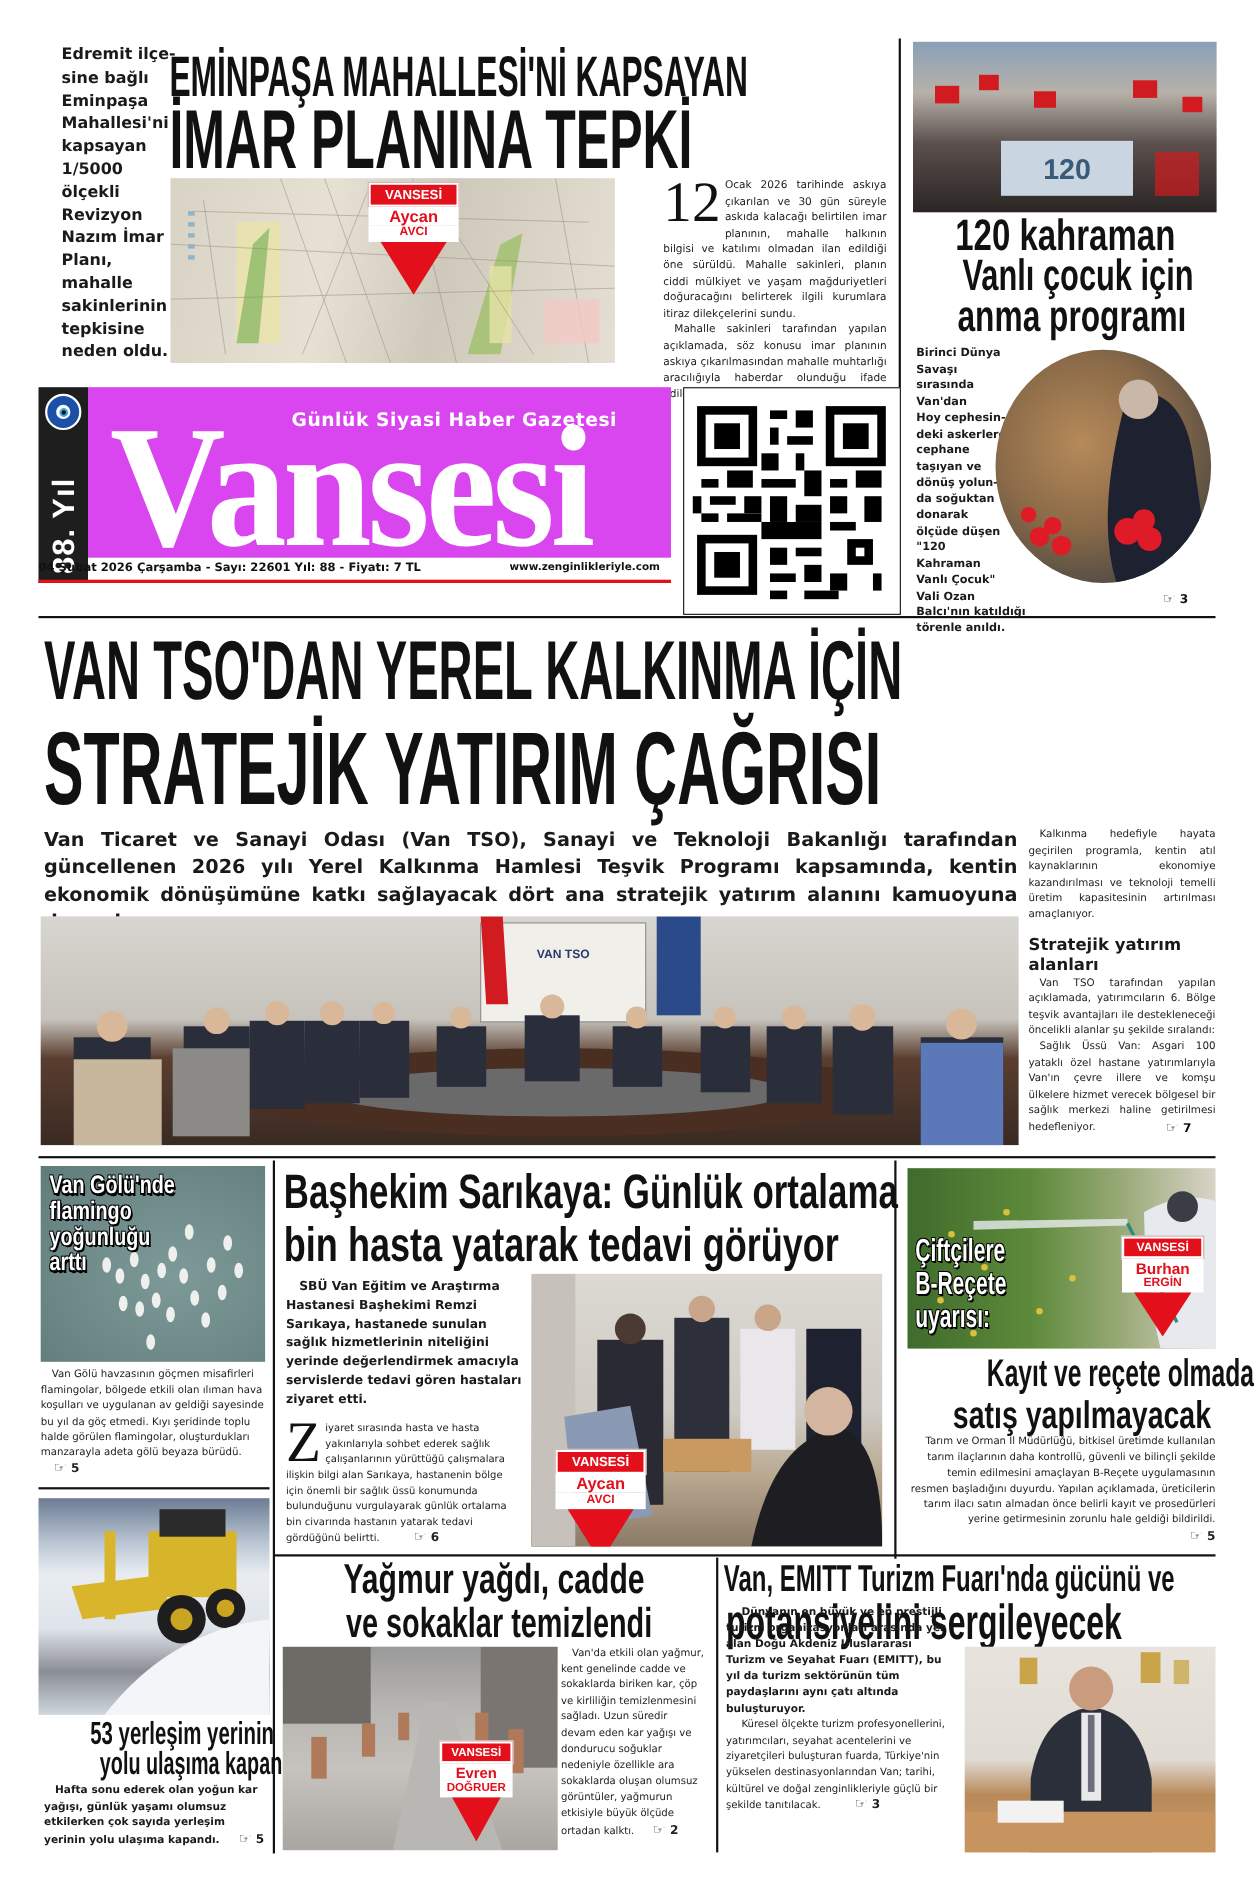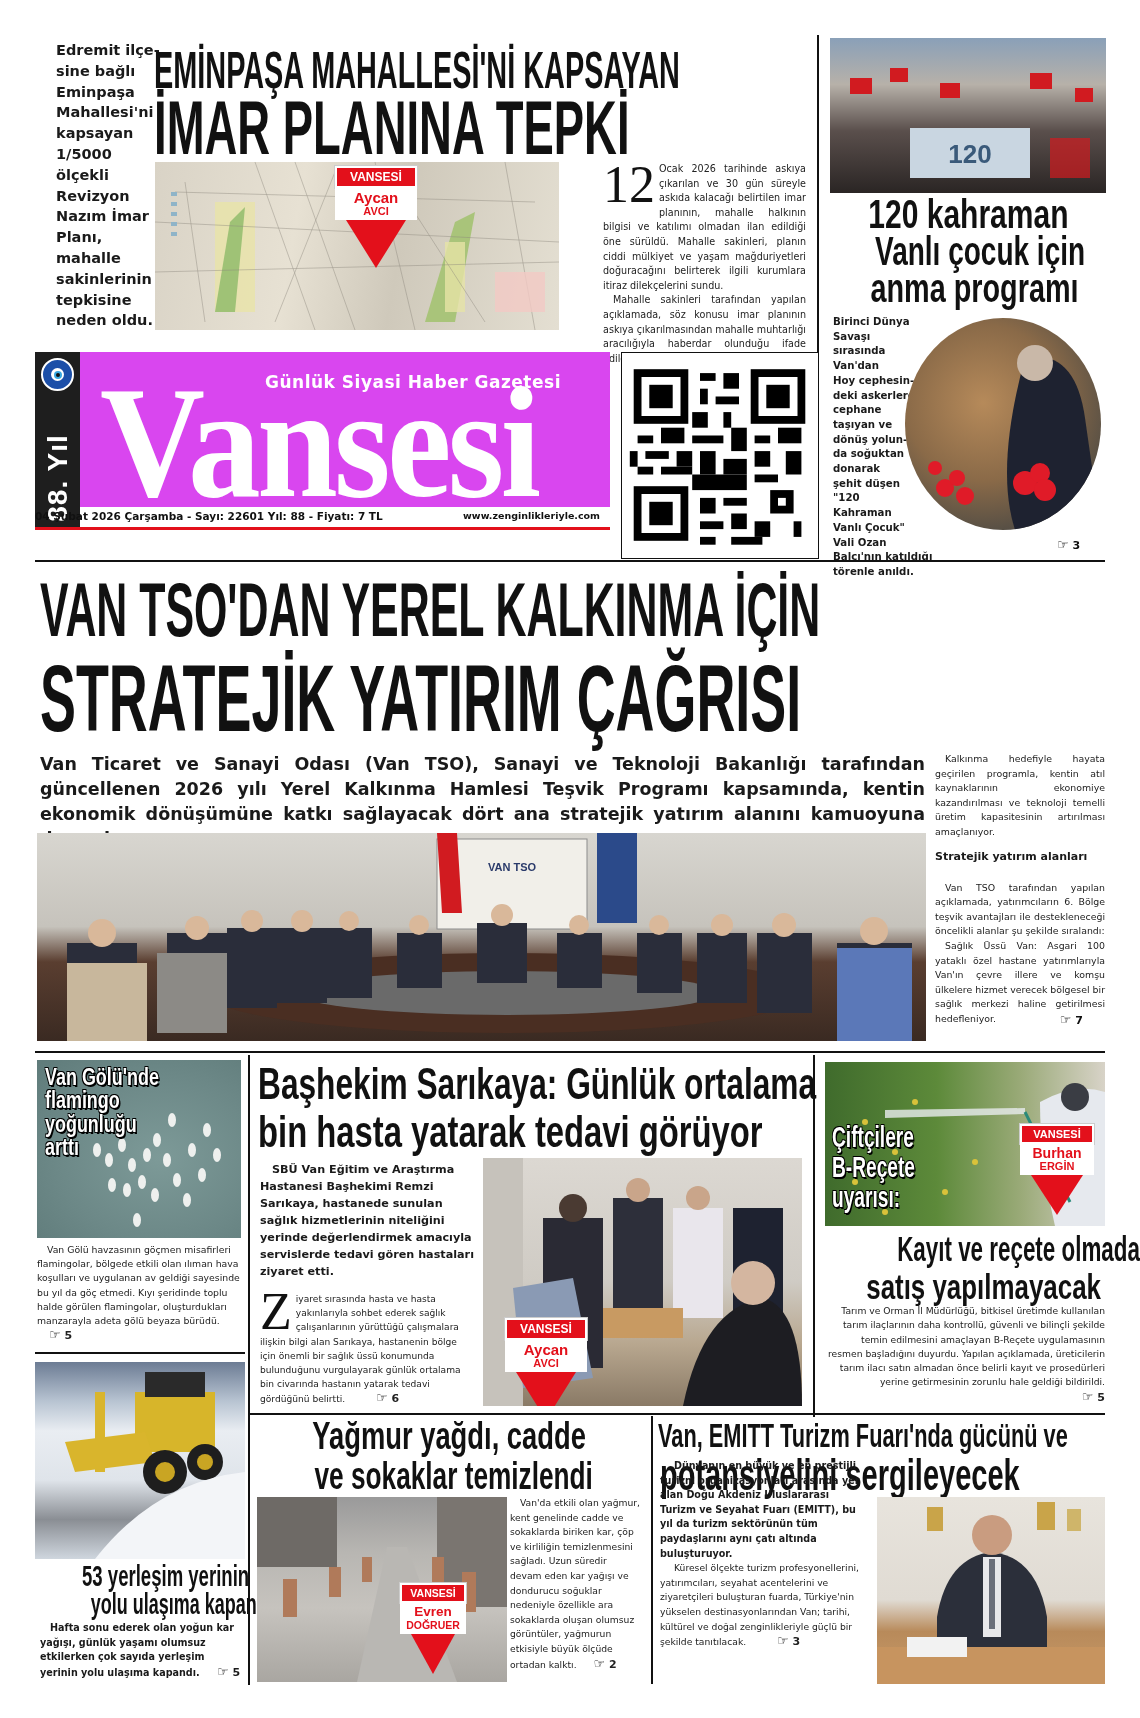--- a/index.html
+++ b/index.html
@@ -112,21 +112,21 @@
 <div class="abs bold-t" style="left:833px;top:315px;width:100px;font-size:10.2px;line-height:14.7px;" id="anmaLines">
     <div>Birinci Dünya Savaşı</div>
     <div>sırasında Van'dan</div>
     <div>Hoy cephesin-</div>
     <div>deki askerlere</div>
     <div>cephane</div>
     <div>taşıyan ve</div>
     <div>dönüş yolun-</div>
     <div>da soğuktan</div>
     <div>donarak</div>
-    <div>şehit düşen</div>
+    <div>ölçüde düşen</div>
     <div>"120</div>
     <div>Kahraman</div>
     <div>Vanlı Çocuk"</div>
     <div>Vali Ozan</div>
     <div>Balcı'nın katıldığı</div>
     <div>törenle anıldı.</div>
   </div>
 <div class="photo" style="left:905px;top:318px;width:196px;height:212px;border-radius:50%;background:radial-gradient(circle at 40% 40%,#b68a5a 0%,#8a6a48 45%,#4d4a44 80%);">
   <svg width="196" height="212">
     <path d="M120 40 Q170 30 180 100 L196 212 L110 212 Q90 150 120 40 Z" fill="#1e2230"></path>
@@ -261,21 +261,21 @@
         <circle cx="622" cy="92" r="10"></circle>
         <circle cx="685" cy="92" r="11"></circle>
         <circle cx="747" cy="92" r="12"></circle>
         <circle cx="837" cy="98" r="14"></circle>
     </g>
   </svg>
 </div>
 
 <div class="abs" style="left:935px;top:752px;width:170px;">
   <div class="body-t" style="font-size:9.4px;line-height:14.6px;text-indent:10px;">Kalkınma hedefiyle hayata geçirilen programla, kentin atıl kaynaklarının ekonomiye kazandırılması ve teknoloji temelli üretim kapasitesinin artırılması amaçlanıyor.</div>
-  <div class="bold-t" style="font-size:11px;margin-top:10px;margin-bottom:18px;">Stratejik yatırım alanları</div>
+  <div class="bold-t" style="font-size:15px;margin-top:10px;margin-bottom:1px;">Stratejik yatırım alanları</div>
   <div class="body-t" style="font-size:9.4px;line-height:14.6px;text-indent:10px;">Van TSO tarafından yapılan açıklamada, yatırımcıların 6. Bölge teşvik avantajları ile destekleneceği öncelikli alanlar şu şekilde sıralandı:</div>
   <div class="body-t" style="font-size:9.4px;line-height:14.6px;text-indent:10px;">Sağlık Üssü Van: Asgari 100 yataklı özel hastane yatırımlarıyla Van'ın çevre illere ve komşu ülkelere hizmet verecek bölgesel bir sağlık merkezi haline getirilmesi hedefleniyor.</div>
   <div class="ref" style="position:absolute;right:22px;bottom:0;"><span class="hand">☞</span> <span>7</span></div>
 </div>
 
 <div class="rule-h" style="left:35px;top:1051px;width:1070px;height:2px;"></div>
 
 <div class="photo" style="left:37px;top:1060px;width:204px;height:178px;background:radial-gradient(ellipse at 60% 55%,#7d9a98 0%,#6c8887 60%,#5f7b7a 100%);">
   <svg width="204" height="178">
     <g fill="#eef0ee">

